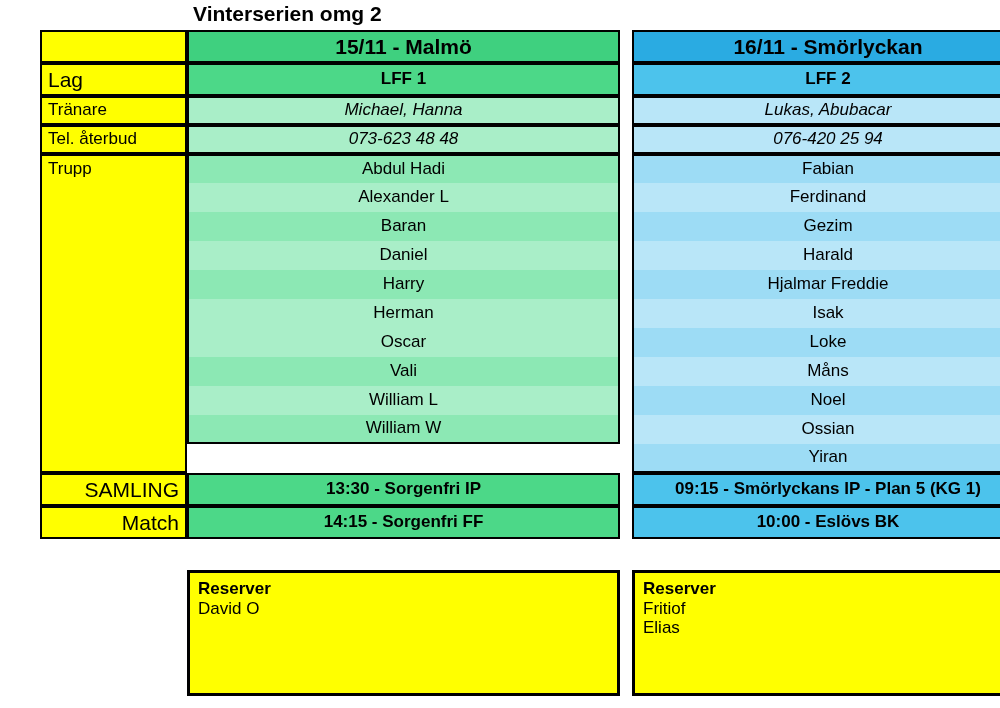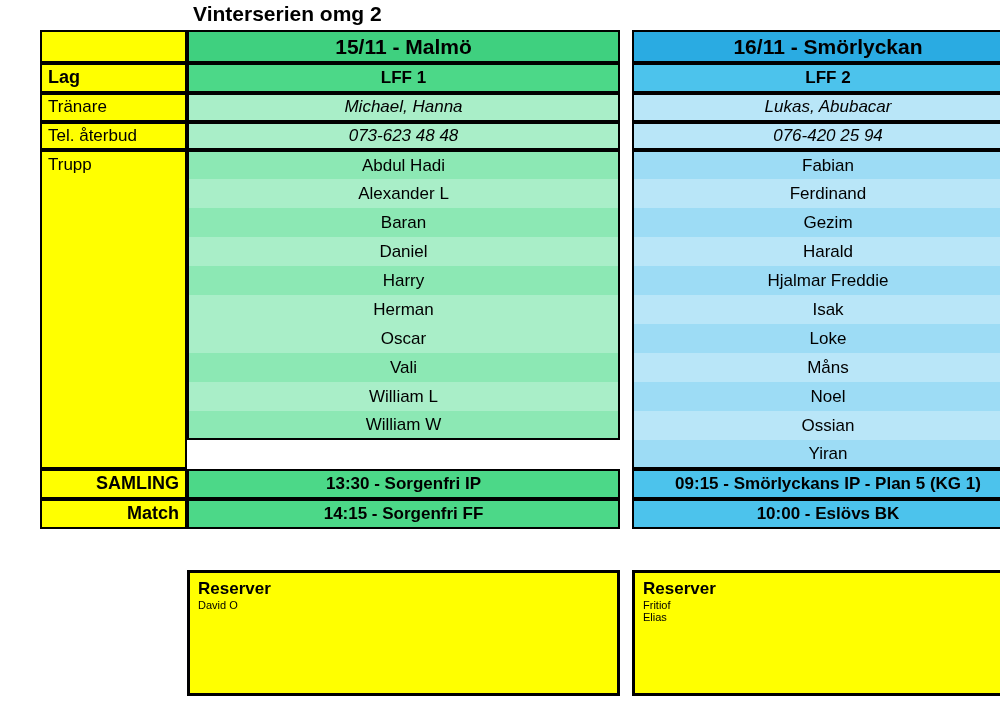--- a/index.html
+++ b/index.html
@@ -82,21 +82,21 @@
   }
   .team-text {
     font-size: 17px;
     font-weight: bold;
   }
   .italic { font-style: italic; font-size: 17px; }
   .label {
     font-size: 17px;
     font-weight: normal;
   }
-  .label-bold { font-weight: bold; font-size: 18px; }
+  .label-bold { font-weight: normal; font-size: 21px; }
 
   .foot-text { font-size: 17px; font-weight: bold; }
 
   
   .trupp-cell {
     align-items: flex-start;
     padding-top: 4px;
   }
 
   
@@ -137,21 +137,21 @@
     flex-direction: column;
     align-items: flex-start;
     justify-content: flex-start;
   }
   .res-title {
     font-size: 17px;
     font-weight: bold;
     line-height: 1.15;
   }
   .res-name {
-    font-size: 11px;
+    font-size: 17px;
     line-height: 1.15;
   }
   .res-empty { border: none; background: transparent; }
 </style>
 </head>
 <body>
 
 <div class="page">
 
   <div class="title">Vinterserien omg 2</div>

